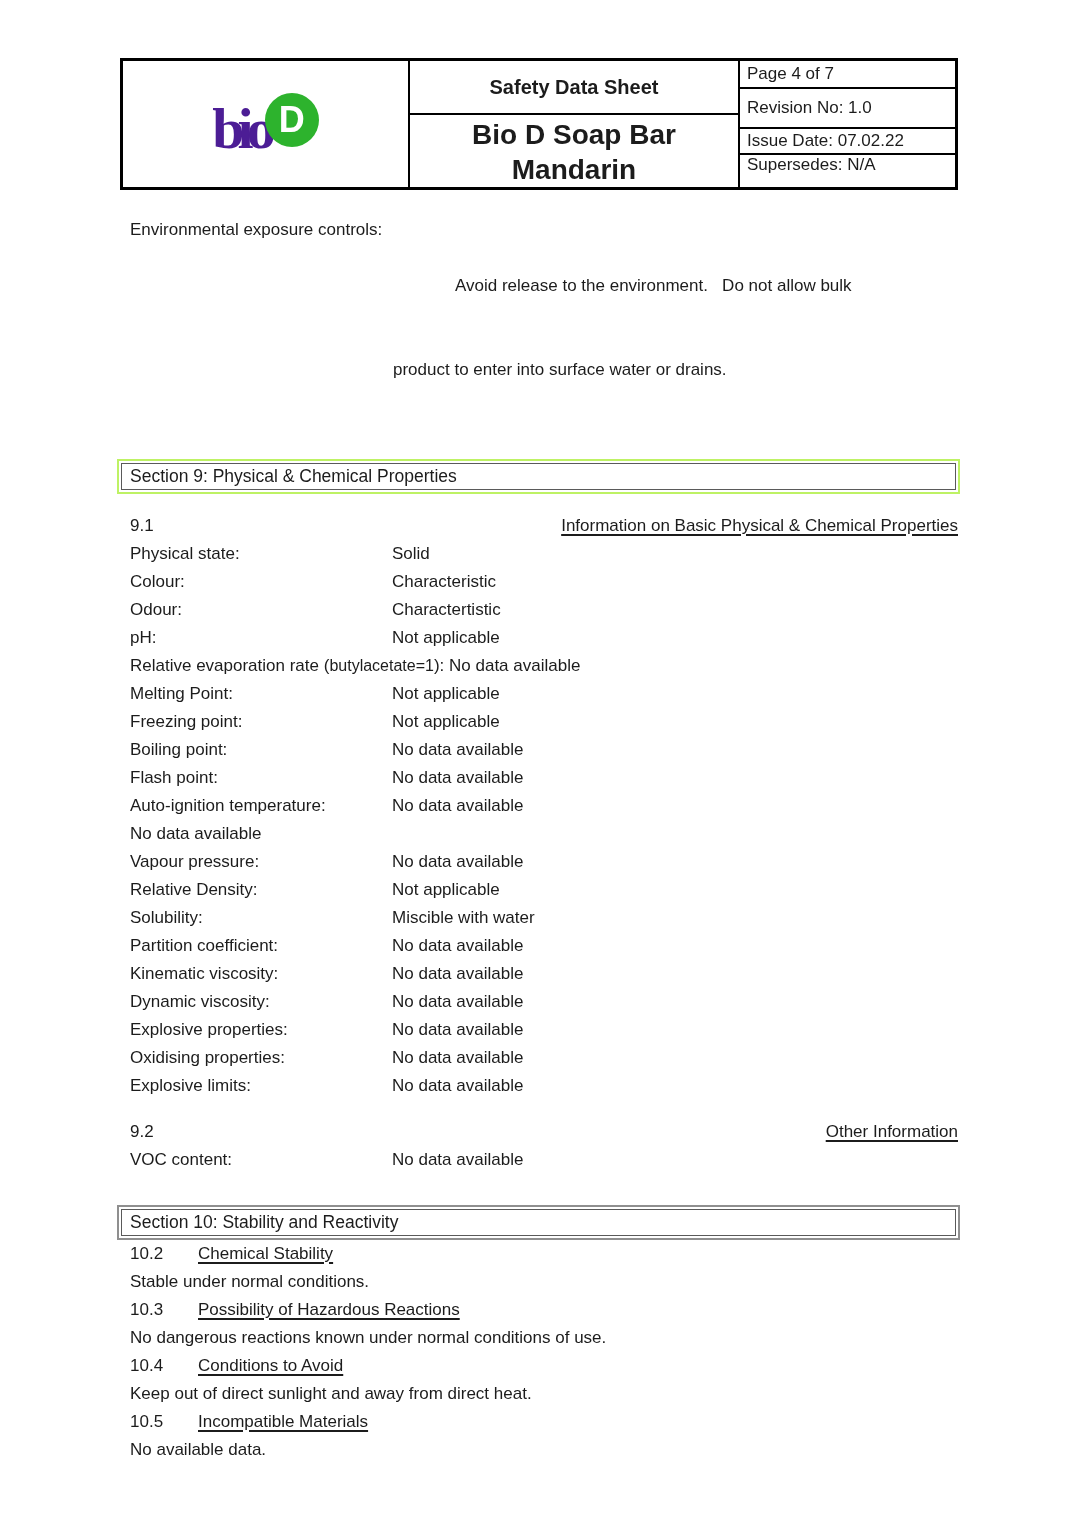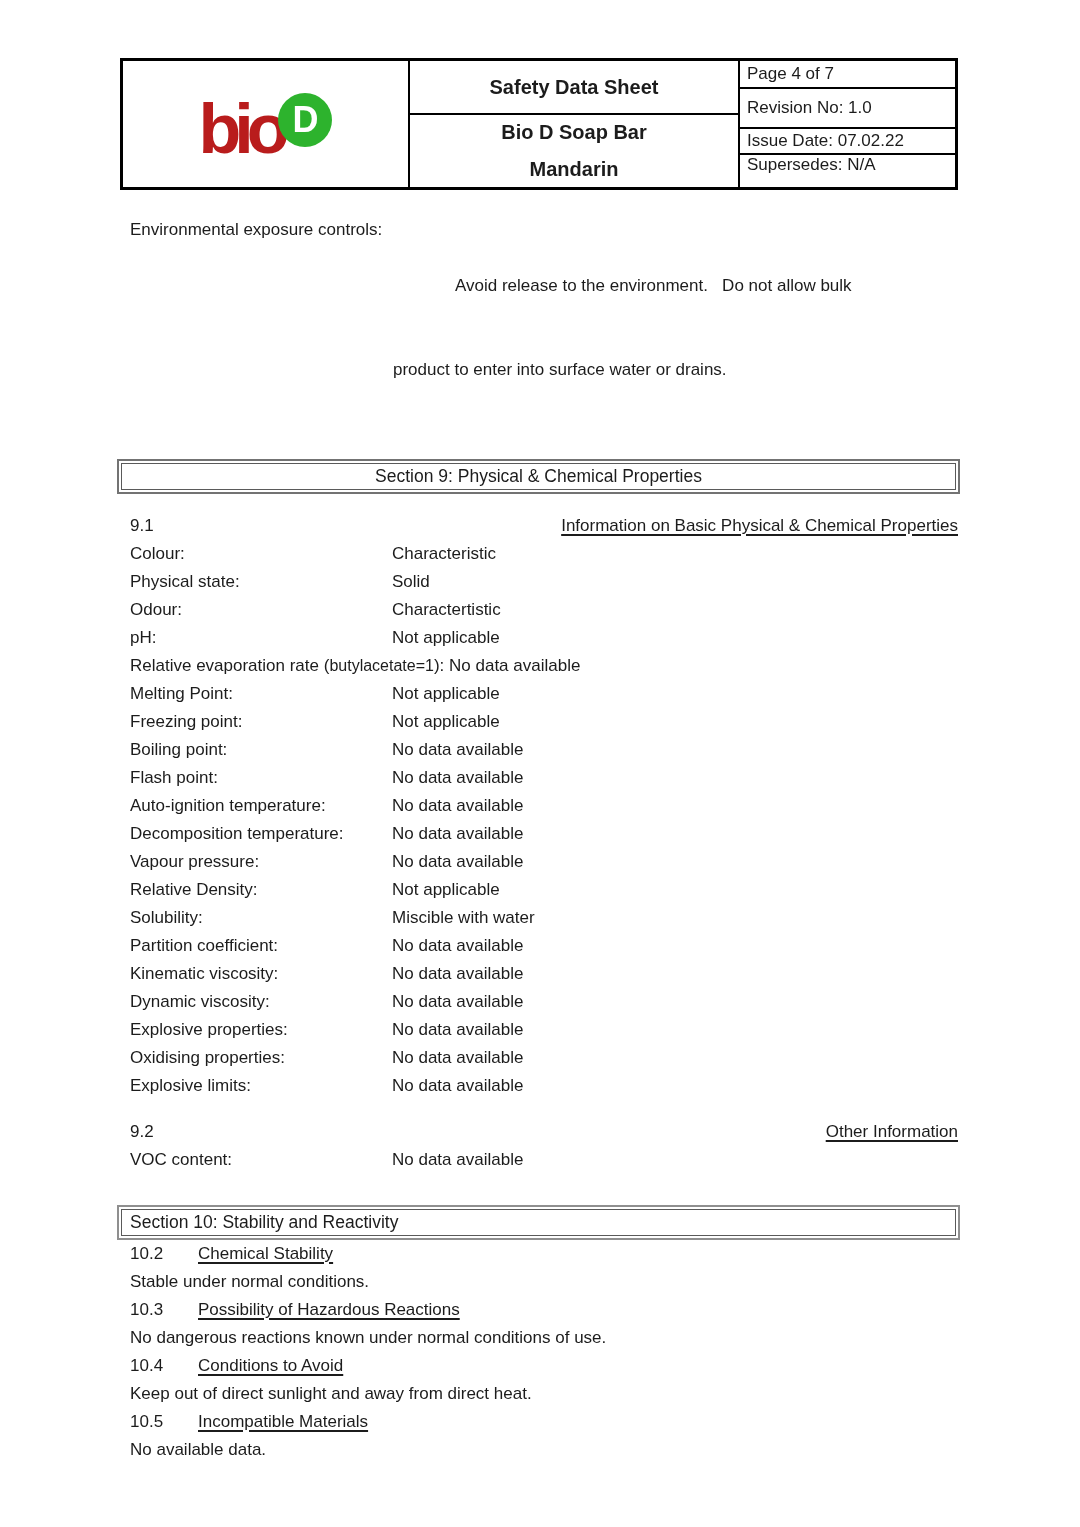--- a/index.html
+++ b/index.html
@@ -35,26 +35,26 @@
     display: flex;
     align-items: center;
     justify-content: center;
   }
   .logo {
     display: flex;
     align-items: flex-start;
     padding-top: 10px;
   }
   .logo-text {
-    font-family: Liberation Sans, sans-serif;
+    font-family: Liberation Serif, serif;
     font-weight: bold;
-    font-size: 70px;
+    font-size: 58px;
     line-height: 64px;
     letter-spacing: -7px;
-    color: #b91c1c;
+    color: #4c1d95;
     margin-right: 2px;
   }
   .logo-badge {
     width: 54px;
     height: 54px;
     border-radius: 50%;
     display: flex;
     align-items: center;
     justify-content: center;
     font-weight: bold;
@@ -77,23 +77,23 @@
     justify-content: center;
     font-weight: bold;
     font-size: 20px;
     line-height: 30px;
   }
   .hdr-title-bottom {
     flex: 1;
     display: flex;
     flex-direction: column;
     align-items: center;
-    justify-content: space-between;
+    justify-content: flex-end;
     font-weight: bold;
-    font-size: 20px;
+    font-size: 28px;
     line-height: 35px;
   }
   .hdr-info-cell {
     display: flex;
     flex-direction: column;
     font-size: 17px;
   }
   .hdr-info-row {
     padding-left: 7px;
     display: flex;
@@ -182,42 +182,42 @@
     </div>
 
     <div class="env-block">
       <div class="env-label">Environmental exposure controls:</div>
       <div class="env-value">
         <div>Avoid release to the environment.   Do not allow bulk</div>
         <div class="env-line2">product to enter into surface water or drains.</div>
       </div>
     </div>
 
-    <div class="section-banner" style="background: #737373; text-align: center;">
+    <div class="section-banner" style="background: #bef264;">
       <div class="section-banner-inner">Section 9: Physical &amp; Chemical Properties</div>
     </div>
 
     <div class="sub-heading-row first">
       <span class="sub-num">9.1</span>
       <span class="sub-title">Information on Basic Physical &amp; Chemical Properties</span>
     </div>
 
     <div>
 
         <div class="prop-row">
+          <span class="prop-label">Physical state:</span>
+          <span class="prop-value">Solid</span>
+        </div>
+
+        <div class="prop-row">
           <span class="prop-label">Colour:</span>
           <span class="prop-value">Characteristic</span>
         </div>
 
         <div class="prop-row">
-          <span class="prop-label">Physical state:</span>
-          <span class="prop-value">Solid</span>
-        </div>
-
-        <div class="prop-row">
           <span class="prop-label">Odour:</span>
           <span class="prop-value">Charactertistic</span>
         </div>
 
         <div class="prop-row">
           <span class="prop-label">pH:</span>
           <span class="prop-value">Not applicable</span>
         </div>
       </div>
 
@@ -244,21 +244,20 @@
           <span class="prop-label">Flash point:</span>
           <span class="prop-value">No data available</span>
         </div>
 
         <div class="prop-row">
           <span class="prop-label">Auto-ignition temperature:</span>
           <span class="prop-value">No data available</span>
         </div>
 
         <div class="prop-row">
-          <span class="prop-label">Decomposition temperature:</span>
           <span class="prop-value">No data available</span>
         </div>
 
         <div class="prop-row">
           <span class="prop-label">Vapour pressure:</span>
           <span class="prop-value">No data available</span>
         </div>
 
         <div class="prop-row">
           <span class="prop-label">Relative Density:</span>

